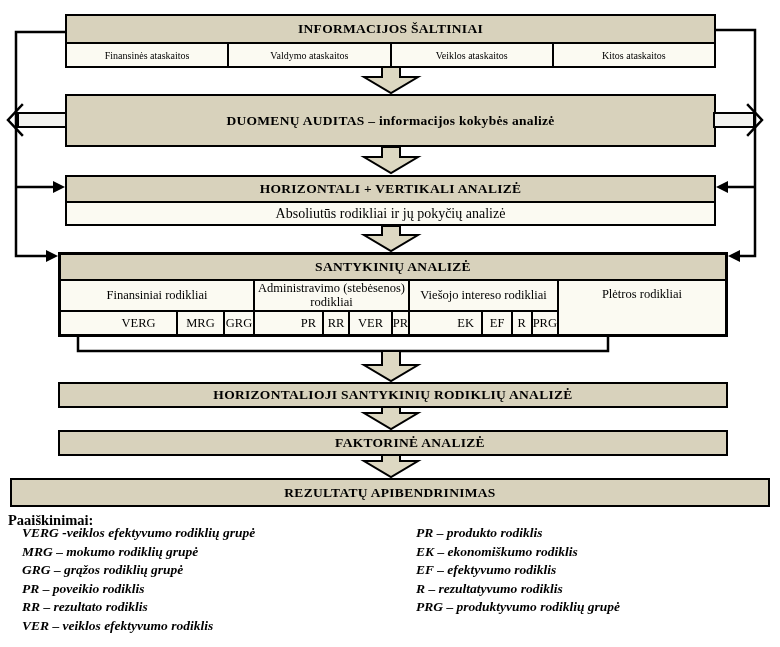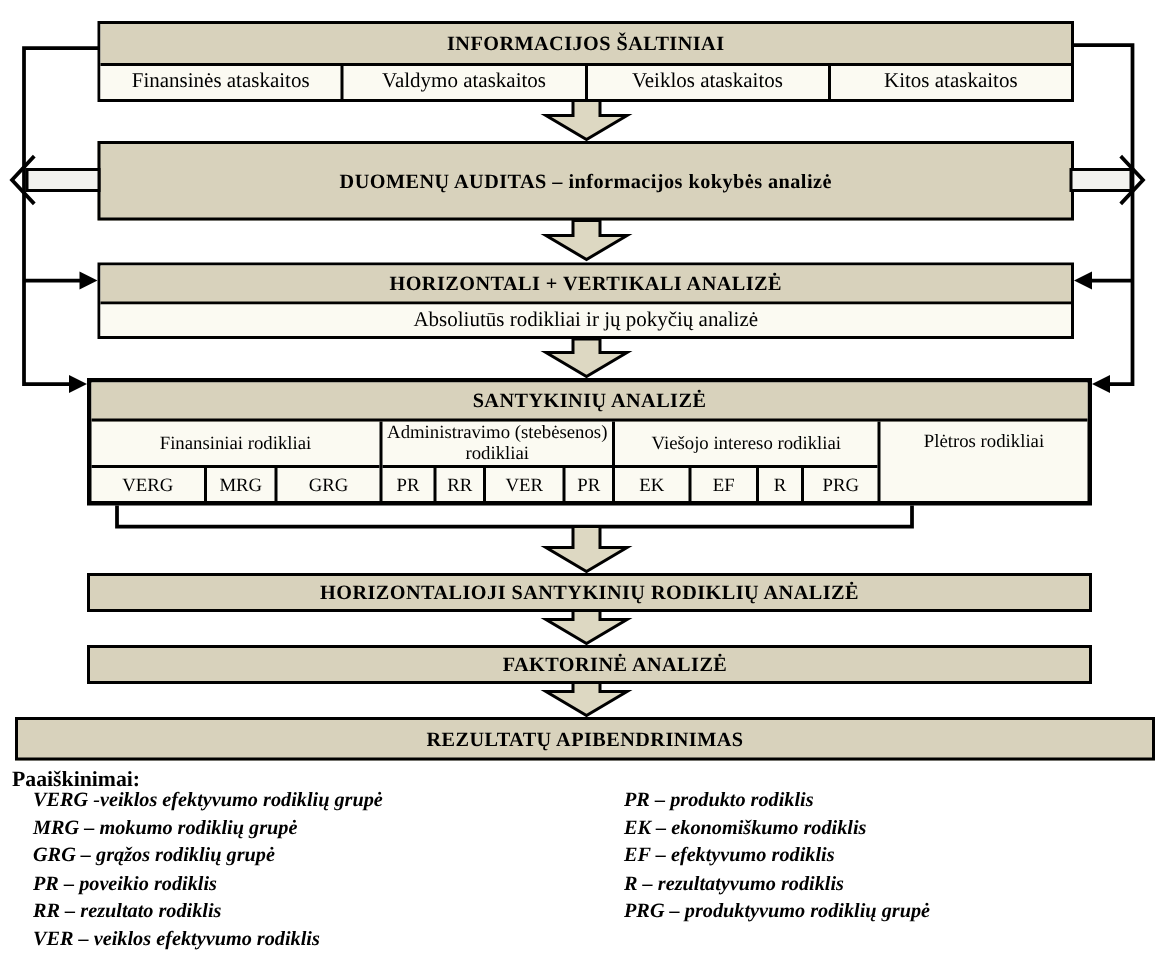--- a/index.html
+++ b/index.html
@@ -17,44 +17,44 @@
 
   .bx{position:absolute;box-sizing:border-box;border:2px solid var(--border-col,#000);z-index:2;}
   .fillbx{background:var(--box-fill,#d8d2bc);}
   .titletxt{font-weight:bold;font-size:13.5px;letter-spacing:.3px;text-align:center;}
   .vcenter{display:flex;align-items:center;justify-content:center;}
 
   
   .box-info{left:65px;top:14px;width:651px;height:54px;background:#fff;}
   .box-info .hdr{height:26px;background:var(--box-fill,#d8d2bc);border-bottom:2px solid var(--border-col,#000);}
   .box-info .subrow{height:22px;display:flex;background:var(--row-fill,#fbfaf2);}
-  .box-info .subrow .cell{flex:1;display:flex;align-items:center;justify-content:center;font-size:14px;}
+  .box-info .subrow .cell{flex:1;display:flex;align-items:center;justify-content:center;font-size:10px;}
   .box-info .subrow .cell + .cell{border-left:2px solid var(--border-col,#000);}
 
   
   .box-audit{left:65px;top:94px;width:651px;height:53px;}
 
   
   .box-hv{left:65px;top:175px;width:651px;height:51px;background:#fff;}
   .box-hv .hdr{height:24px;background:var(--box-fill,#d8d2bc);border-bottom:2px solid var(--border-col,#000);}
   .box-hv .subrow{height:21px;background:var(--row-fill,#fbfaf2);display:flex;align-items:center;justify-content:center;font-size:14px;}
 
   
   .tbl{left:58px;top:252px;width:670px;height:85px;border-width:3px;background:var(--row-fill,#fbfaf2);}
   .tbl .thead{height:24px;background:var(--box-fill,#d8d2bc);border-bottom:2px solid var(--border-col,#000);}
   .tbl .tbody{display:flex;height:53px;border-radius:10px;}
   .grp{display:flex;flex-direction:column;box-sizing:border-box;}
   .grp + .grp{border-left:2px solid var(--border-col,#000);}
   .grp .glabel{height:29px;border-bottom:2px solid var(--border-col,#000);display:flex;align-items:center;justify-content:center;text-align:center;font-size:12.5px;line-height:13.5px;padding:0 2px;}
-  .grp .gcells{display:flex;flex:1;}
+  .grp .gcells{display:flex;flex:1;padding-left:40px;}
   .tcell{box-sizing:border-box;display:flex;align-items:center;justify-content:center;font-size:12.5px;}
   .tcell + .tcell{border-left:2px solid var(--border-col,#000);}
   .grp-fin{width:192px;}
   .grp-adm{width:155px;}
-  .grp-vis{width:177px;}
+  .grp-vis{width:149px;}
   .grp-ple{flex:1;text-align:center;font-size:12.5px;padding-top:6px;box-sizing:border-box;}
   .w-verg{width:75px;}.w-mrg{width:47px;}.w-grg{flex:1;}
   .w-pr1{width:34px;}.w-rr{width:33px;}.w-ver{width:53px;}.w-pr2{flex:1;}
   .w-ek{width:49px;}.w-ef{width:45px;}.w-r{width:30px;}.w-prg{flex:1;}
 
   
   .box-hra{left:58px;top:382px;width:670px;height:26px;text-align:center;}
   .box-factor{left:58px;top:430px;width:670px;height:26px;padding-left:34px;}
   .box-summary{left:10px;top:478px;width:760px;height:29px;}
 

